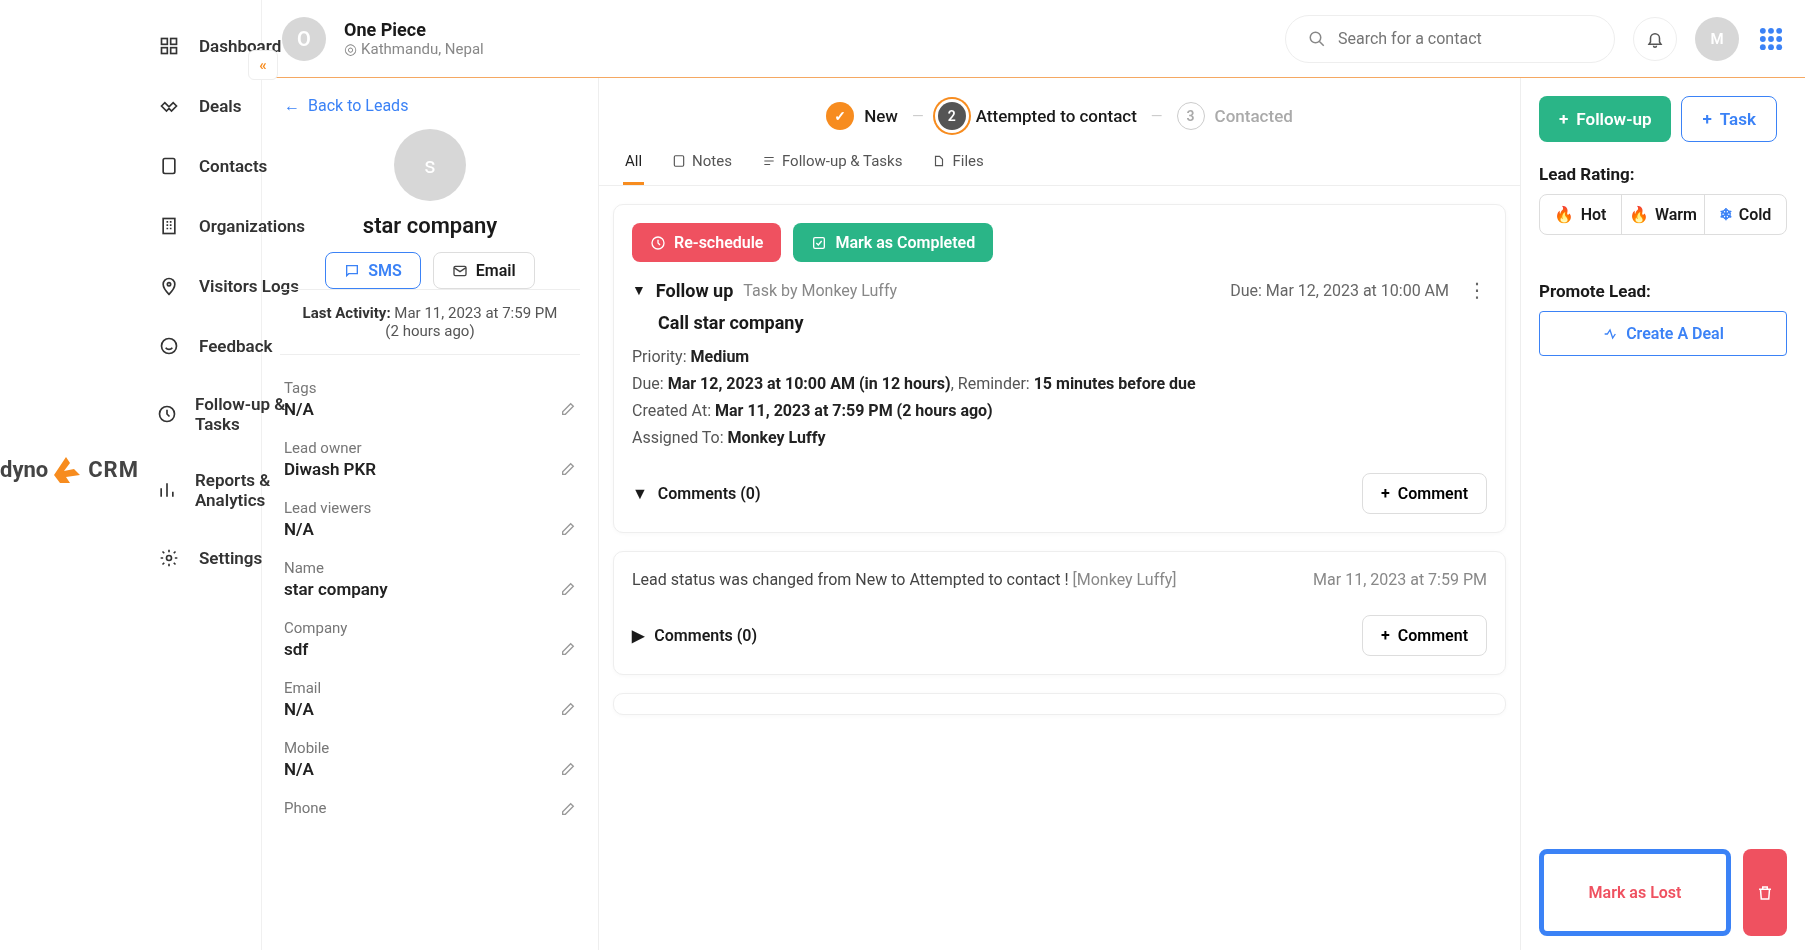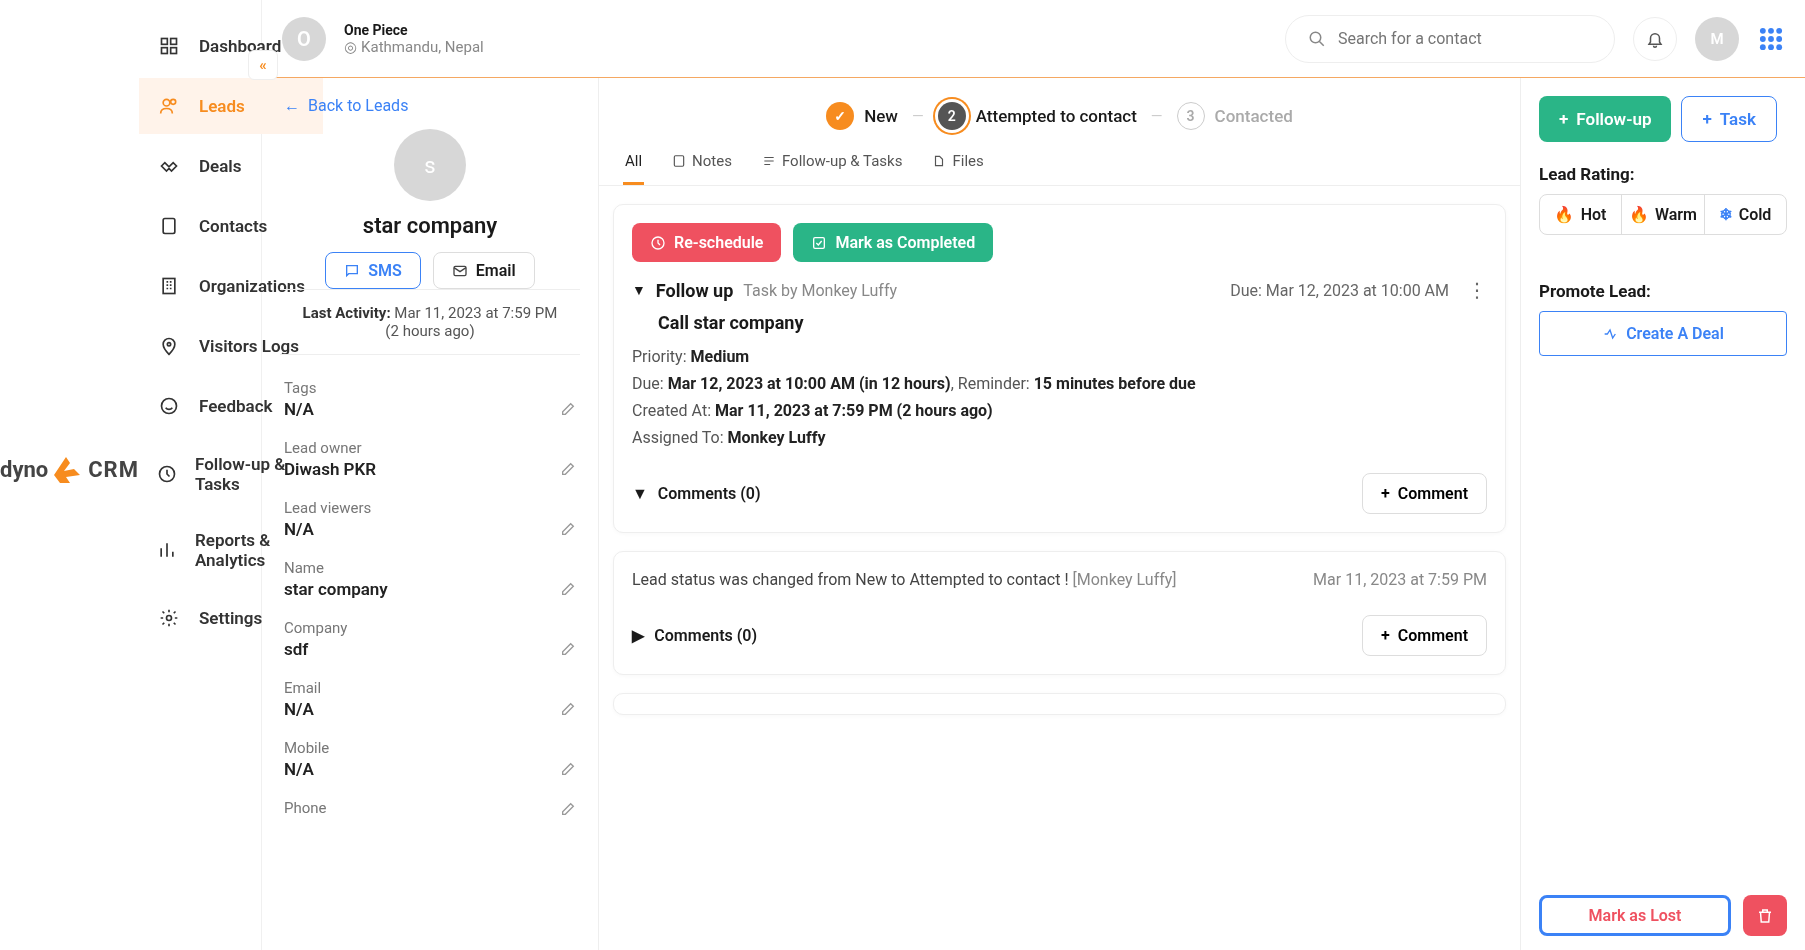--- a/index.html
+++ b/index.html
@@ -13,21 +13,21 @@
 .nav{display:flex;flex-direction:column;gap:4px}
 .nav-item{display:flex;align-items:center;gap:18px;padding:16px 18px;cursor:pointer;color:#333;font-weight:600;font-size:17px}
 .nav-item.active{background:#fff3ea;color:#f78c1f}
 .nav-ico{width:24px;height:24px;display:flex;align-items:center;justify-content:center;font-size:20px}
 .collapse-toggle{position:absolute;left:248px;top:50px;width:30px;height:30px;background:#fff;border:1px solid #eee;border-radius:6px;display:flex;align-items:center;justify-content:center;color:#f78c1f;cursor:pointer;z-index:10;font-weight:700}
 
 .main{flex:1;display:flex;flex-direction:column}
 .topbar{height:78px;display:flex;align-items:center;padding:0 20px;border-bottom:1px solid #f5a862;gap:18px}
 .org-avatar{width:44px;height:44px;border-radius:50%;background:#d7d7d7;color:#fff;display:flex;align-items:center;justify-content:center;font-size:20px;font-weight:600}
 .org-info{flex-direction:column;display:flex}
-.org-name{font-weight:700;font-size:14px}
+.org-name{font-weight:700;font-size:18px}
 .org-loc{color:#888;font-size:15px;display:flex;align-items:center;gap:4px}
 .topbar-spacer{flex:1}
 .search{display:flex;align-items:center;gap:12px;background:#fff;border:1px solid #eee;border-radius:26px;height:48px;padding:0 22px;width:330px;color:#999}
 .search input{border:none;outline:none;font-size:16px;flex:1;color:#444}
 .top-icon-btn{width:44px;height:44px;border-radius:50%;border:1px solid #eee;display:flex;align-items:center;justify-content:center;cursor:pointer;color:#555;font-size:18px}
 .top-avatar{width:44px;height:44px;border-radius:50%;background:#d7d7d7;color:#fff;display:flex;align-items:center;justify-content:center;font-weight:600}
 .apps-icon{color:#3b82f6;font-size:28px}
 
 .content{flex:1;display:flex;overflow:hidden}
 
@@ -95,21 +95,21 @@
 .rating-group{display:flex;border:1px solid #ddd;border-radius:8px}
 .rating-btn{flex:1;display:flex;align-items:center;justify-content:center;gap:6px;padding:10px 4px;cursor:pointer;font-weight:600;border-right:1px solid #ddd;font-size:16px}
 .rating-btn:last-child{border-right:none}
 .rating-btn .ico{font-weight:800}
 .hot .ico{color:#e63946}
 .warm .ico{color:#f78c1f}
 .cold .ico{color:#3b82f6}
 .wide-outline-btn{border:1px solid #3b82f6;color:#3b82f6;background:#fff;border-radius:4px;padding:12px;display:flex;align-items:center;justify-content:center;gap:8px;font-weight:600;cursor:pointer;font-size:16px}
 .spacer{flex:1}
 .bottom-actions{display:flex;gap:12px}
-.lost-btn{flex:1;border:3px solid #3b82f6;color:#ef5160;background:#fff;border-radius:8px;padding:8px;font-weight:600;cursor:pointer;font-size:16px}
+.lost-btn{flex:1;border:5px solid #3b82f6;color:#ef5160;background:#fff;border-radius:8px;padding:29px;font-weight:600;cursor:pointer;font-size:16px}
 .del-btn{width:44px;border:none;background:#ef5160;color:#fff;border-radius:8px;cursor:pointer;display:flex;align-items:center;justify-content:center;font-size:18px}
 
 svg{display:block}
 </style>
 </head>
 <body>
 
 <aside class="sidebar">
   <div class="logo-wrap">
     <div class="logo">
@@ -127,30 +127,20 @@
       <div class="nav-item">
         <span class="nav-ico">
           <svg width="20" height="20" viewBox="0 0 24 24" fill="none" stroke="currentColor" stroke-width="2">
             <rect x="3" y="3" width="7" height="7"></rect>
             <rect x="14" y="3" width="7" height="7"></rect>
             <rect x="3" y="14" width="7" height="7"></rect>
             <rect x="14" y="14" width="7" height="7"></rect>
           </svg>
         </span>
         <span>Dashboard</span>
-      </div>
-      <div class="nav-item active">
-        <span class="nav-ico">
-          <svg width="20" height="20" viewBox="0 0 24 24" fill="none" stroke="currentColor" stroke-width="2">
-            <circle cx="9" cy="8" r="4"></circle>
-            <path d="M2 21c0-4 3-6 7-6s7 2 7 6"></path>
-            <circle cx="17" cy="7" r="3"></circle>
-          </svg>
-        </span>
-        <span>Leads</span>
       </div>
       <div class="nav-item">
         <span class="nav-ico">
           <svg width="20" height="20" viewBox="0 0 24 24" fill="none" stroke="currentColor" stroke-width="2">
             <path d="M3 12l4-4 5 5 5-5 4 4-6 6-3-3-3 3z"></path>
           </svg>
         </span>
         <span>Deals</span>
       </div>
       <div class="nav-item">

